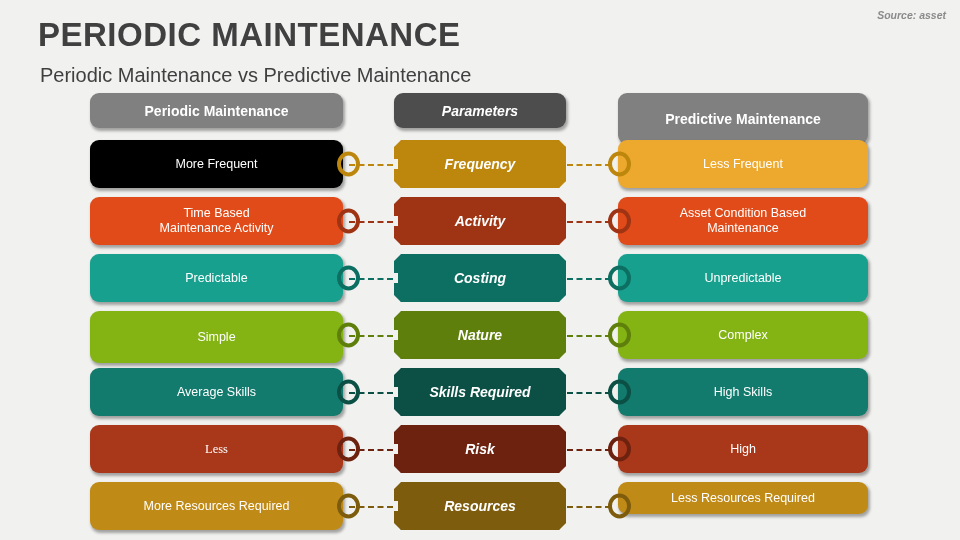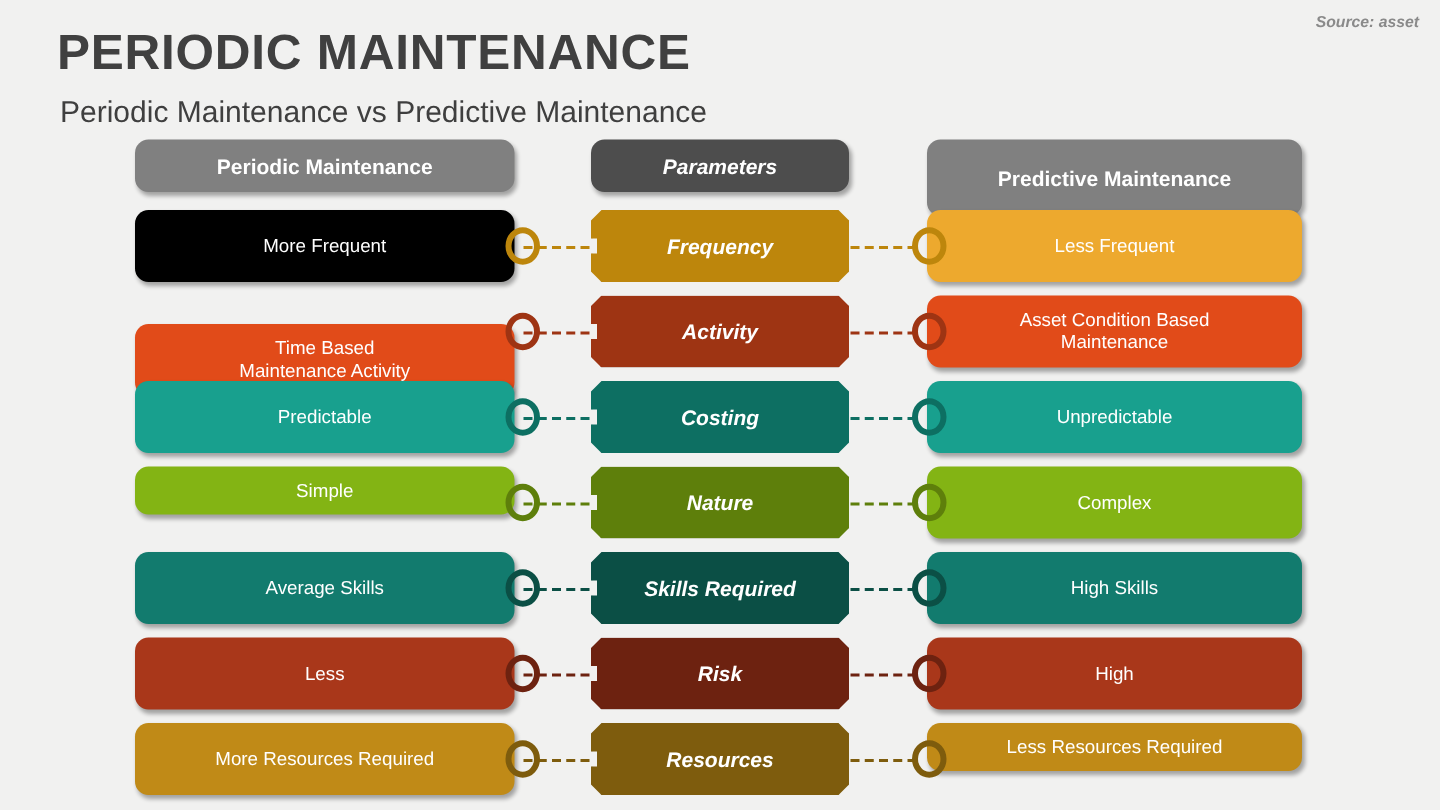--- a/index.html
+++ b/index.html
@@ -129,21 +129,21 @@
           <div class="box side-box" style="background: rgb(237, 169, 46);">
             <span>Less Frequent</span>
           </div>
         </div>
         <div class="dash dash-l" style="border-top-color: rgb(189, 134, 12);"></div>
         <div class="dash dash-r" style="border-top-color: rgb(189, 134, 12);"></div>
         <div class="ring ring-l" style="border-color: rgb(189, 134, 12);"></div>
         <div class="ring ring-r" style="border-color: rgb(189, 134, 12);"></div>
       </div>
       <div class="rowband" style="top: 197px; height: 48px;">
-        <div class="cell col-left" style="top: 0px; height: 48px; margin-top: 19px;">
+        <div class="cell col-left" style="top: 0px; height: 48px;">
           <div class="box side-box" style="background: rgb(225, 75, 25);">
             <span>Time Based<br>Maintenance Activity</span>
           </div>
         </div>
         <div class="cell col-mid" style="top: 0px; height: 48px;">
           <div class="box mid-box" style="background: rgb(158, 52, 19);">
             <span>Activity</span>
           </div>
         </div>
         <div class="cell col-right" style="top: 0px; height: 48px;">
@@ -171,21 +171,21 @@
           <div class="box side-box" style="background: rgb(24, 160, 142);">
             <span>Unpredictable</span>
           </div>
         </div>
         <div class="dash dash-l" style="border-top-color: rgb(13, 111, 98);"></div>
         <div class="dash dash-r" style="border-top-color: rgb(13, 111, 98);"></div>
         <div class="ring ring-l" style="border-color: rgb(13, 111, 98);"></div>
         <div class="ring ring-r" style="border-color: rgb(13, 111, 98);"></div>
       </div>
       <div class="rowband" style="top: 311px; height: 48px;">
-        <div class="cell col-left" style="top: 0px; height: 32px;">
+        <div class="cell col-left" style="top: 0px; height: 52px;">
           <div class="box side-box" style="background: rgb(131, 180, 20);">
             <span>Simple</span>
           </div>
         </div>
         <div class="cell col-mid" style="top: 0px; height: 48px;">
           <div class="box mid-box" style="background: rgb(94, 127, 11);">
             <span>Nature</span>
           </div>
         </div>
         <div class="cell col-right" style="top: 0px; height: 48px;">
@@ -214,21 +214,21 @@
             <span>High Skills</span>
           </div>
         </div>
         <div class="dash dash-l" style="border-top-color: rgb(11, 79, 69);"></div>
         <div class="dash dash-r" style="border-top-color: rgb(11, 79, 69);"></div>
         <div class="ring ring-l" style="border-color: rgb(11, 79, 69);"></div>
         <div class="ring ring-r" style="border-color: rgb(11, 79, 69);"></div>
       </div>
       <div class="rowband" style="top: 425px; height: 48px;">
         <div class="cell col-left" style="top: 0px; height: 48px;">
-          <div class="box side-box" style="background: rgb(169, 55, 26);">
+          <div class="box side-box" style="background: rgb(169, 55, 26); font-family: Liberation Serif, serif;">
             <span>Less</span>
           </div>
         </div>
         <div class="cell col-mid" style="top: 0px; height: 48px;">
           <div class="box mid-box" style="background: rgb(109, 34, 16);">
             <span>Risk</span>
           </div>
         </div>
         <div class="cell col-right" style="top: 0px; height: 48px;">
           <div class="box side-box" style="background: rgb(169, 55, 26);">

